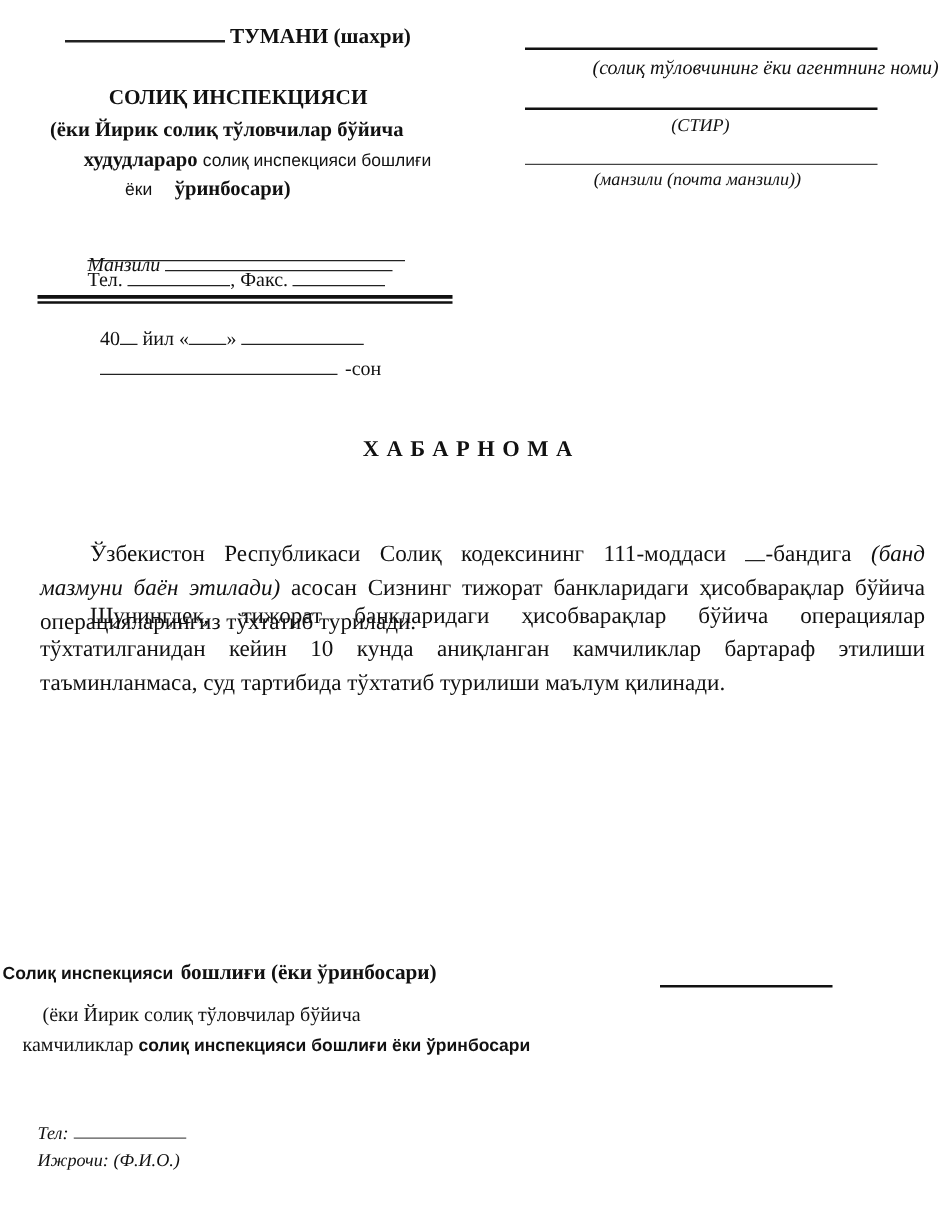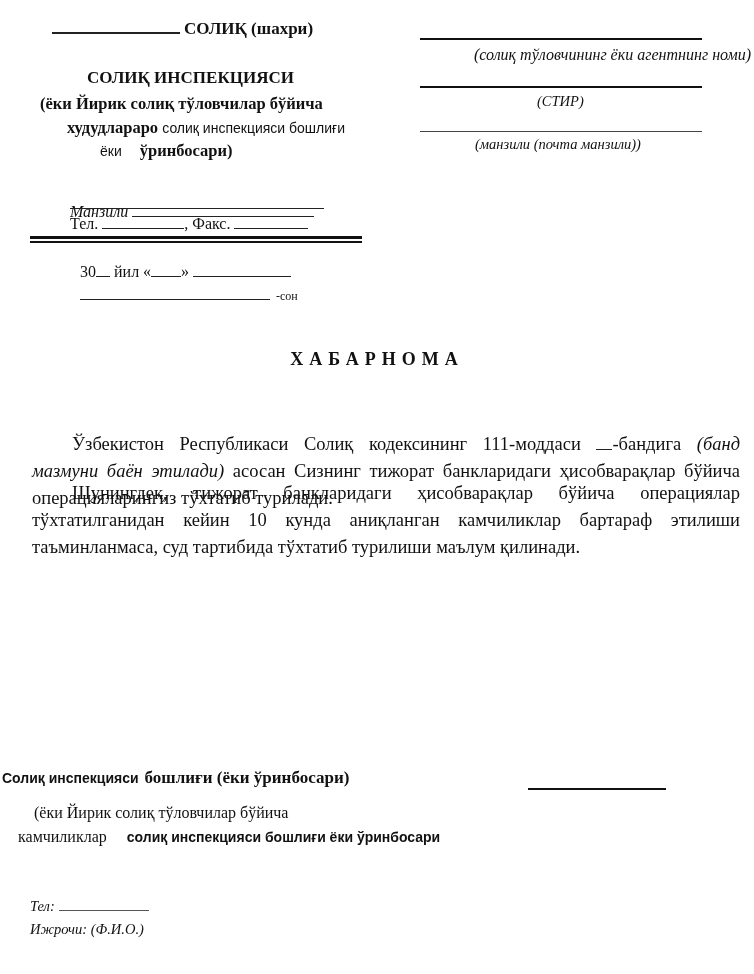--- a/index.html
+++ b/index.html
@@ -26,21 +26,21 @@
   .addr-line2 { left: 70px; top: 208px; width: 254px; height: 1.3px; background: #222; position: absolute; }
   .tel { left: 70px; top: 214px; font-size: 16px; }
   .tel .blank1 { width: 82px; height: 14px; margin-left: 4px; }
   .tel .blank2 { width: 74px; height: 14px; margin-left: 4px; }
   .dbl-top { left: 30px; top: 236px; width: 332px; height: 3px; background: #111; position: absolute; }
   .dbl-bot { left: 30px; top: 241px; width: 332px; height: 1.5px; background: #111; position: absolute; }
   .date { left: 80px; top: 263px; font-size: 16px; }
   .date .b1 { width: 14px; height: 12px; }
   .date .b2 { width: 30px; height: 12px; }
   .date .b3 { width: 98px; height: 12px; margin-left: 4px; }
-  .numline { left: 80px; top: 287px; font-size: 12px; }
+  .numline { left: 80px; top: 287px; font-size: 16px; }
   .numline .blank { width: 190px; height: 12px; margin-right: 6px; }
 
   
   .r-line1 { left: 420px; top: 38px; width: 282px; height: 2px; position: absolute; background: #111; }
   .r-cap1 { left: 429px; top: 46px; font-size: 16px; margin-left: 45px; }
   .r-line2 { left: 420px; top: 86px; width: 282px; height: 2px; position: absolute; background: #111; }
   .r-cap2 { left: 537px; top: 93px; font-size: 14.5px; }
   .r-line3 { left: 420px; top: 131px; width: 282px; height: 1.3px; position: absolute; background: #444; }
   .r-cap3 { left: 475px; top: 136px; font-size: 14.5px; }
 
@@ -51,51 +51,51 @@
   .para2 { top: 480px; }
   .para .indent { display: inline-block; width: 40px; }
   .para .blank { display: inline-block; width: 16px; border-bottom: 1.3px solid #222; height: 12px; }
 
   
   .sig1 { left: 2px; top: 768px; font-size: 17px; }
   .sig1 .small { font-size: 14px; font-family: "Liberation Sans", sans-serif; font-weight: bold; margin-right: 6px; }
   .sig-line { left: 528px; top: 788px; width: 138px; height: 2px; position: absolute; background: #111; }
   .sig2 { left: 34px; top: 804px; font-size: 16px; }
   .sig3 { left: 18px; top: 828px; font-size: 16px; }
-  .sig3 .small { font-size: 14px; font-family: "Liberation Sans", sans-serif; font-weight: bold; margin-left: 20px; }
+  .sig3 .small { font-size: 14px; font-family: "Liberation Sans", sans-serif; font-weight: bold; margin-left: 4px; }
   .exec { left: 30px; top: 921px; font-size: 14.5px; }
   .exec-tel { left: 30px; top: 898px; font-size: 14.5px; }
   .exec-tel .blank { width: 90px; height: 12px; margin-left: 4px; border-bottom-color: #555; }
 </style>
 </head>
 <body>
 
 <div class="abs hdr-district b">
-  <span class="uline blank"></span><span>СОЛИҚ (шахри)</span>
+  <span class="uline blank"></span><span>ТУМАНИ (шахри)</span>
 </div>
 <div class="abs hdr-title b">СОЛИҚ ИНСПЕКЦИЯСИ</div>
 <div class="abs hdr-sub1 b">(ёки Йирик солиқ тўловчилар бўйича</div>
 <div class="abs hdr-sub2 b">
   <span>худудлараро</span>
   <span class="small">солиқ инспекцияси бошлиғи</span>
 </div>
 <div class="abs hdr-sub3 b">
   <span class="small">ёки</span><span>ўринбосари)</span>
 </div>
 <div class="abs addr i">
   <span>Манзили</span><span class="uline blank"></span>
 </div>
 <div class="addr-line2"></div>
 <div class="abs tel">
   <span>Тел.</span><span class="uline blank1"></span><span>, Факс.</span><span class="uline blank2"></span>
 </div>
 <div class="dbl-top"></div>
 <div class="dbl-bot"></div>
 <div class="abs date">
-  <span>30</span><span class="uline b1"></span>
+  <span>40</span><span class="uline b1"></span>
   <span>йил «</span><span class="uline b2"></span><span>»</span><span class="uline b3"></span>
 </div>
 <div class="abs numline">
   <span class="uline blank"></span><span>-сон</span>
 </div>
 
 <div class="r-line1"></div>
 <div class="abs r-cap1 i">(солиқ тўловчининг ёки агентнинг номи)</div>
 <div class="r-line2"></div>
 <div class="abs r-cap2 i">(СТИР)</div>

